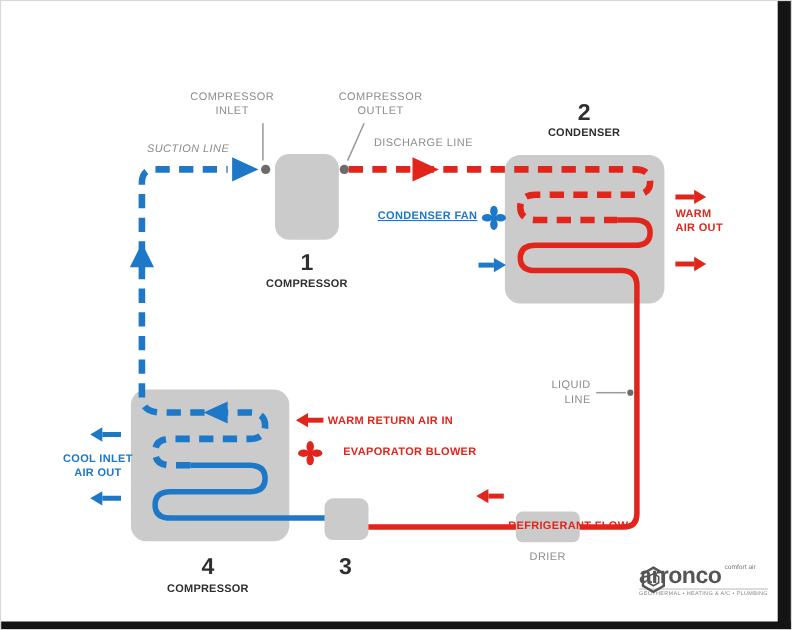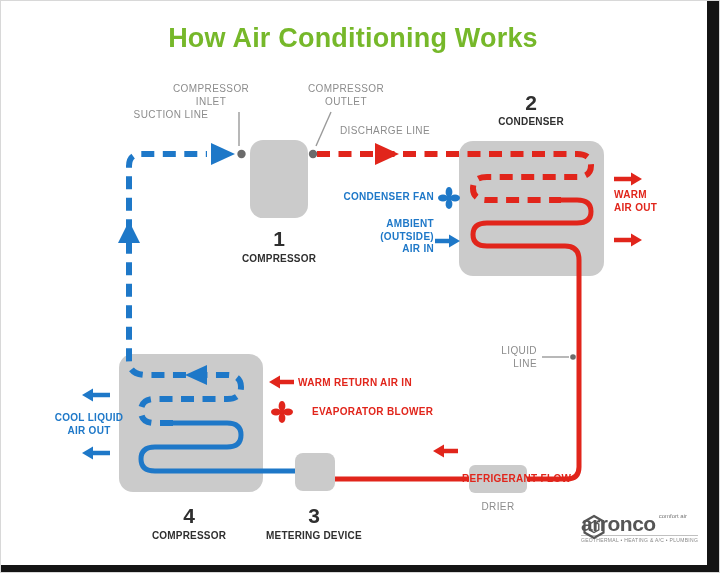--- a/index.html
+++ b/index.html
@@ -109,54 +109,49 @@
     </g>
     <g>
       <line class="aline-red" x1="443" y1="450" x2="457" y2="450"></line>
       <polygon class="arr-red" points="432,450 443,443.5 443,456.5"></polygon>
     </g>
 
     <use href="#fan" transform="translate(448,197)" class="fan-blue"></use>
     <use href="#fan" transform="translate(281,411)" class="fan-red"></use>
   </svg>
 
-  <div class="title">How Air Conditioning Works</div>
 
-  <div class="lbl gray-t center" style="left:126px;top:107px;width:88px;">SUCTION LINE</div>
+  <div class="lbl gray-t center" style="left:126px;top:128px;width:88px;font-style:italic;">SUCTION LINE</div>
   <div class="lbl gray-t center" style="left:172px;top:81px;width:76px;">COMPRESSOR
 INLET</div>
   <div class="lbl gray-t center" style="left:306px;top:81px;width:78px;">COMPRESSOR
 OUTLET</div>
   <div class="lbl gray-t center" style="left:336px;top:123px;width:96px;">DISCHARGE LINE</div>
 
   <div class="lbl num center" style="left:495px;top:90px;width:70px;">2</div>
   <div class="lbl cname center" style="left:480px;top:115px;width:100px;">CONDENSER</div>
   <div class="lbl num center" style="left:243px;top:226px;width:70px;">1</div>
   <div class="lbl cname center" style="left:238px;top:252px;width:80px;">COMPRESSOR</div>
 
-  <div class="lbl blue-t right" style="left:323px;top:190px;width:110px;">CONDENSER FAN</div>
-  <div class="lbl blue-t right" style="left:345px;top:217px;width:88px;">AMBIENT
-(OUTSIDE)
-AIR IN</div>
+  <div class="lbl blue-t right" style="left:323px;top:190px;width:110px;text-decoration:underline;">CONDENSER FAN</div>
   <div class="lbl red-t" style="left:613px;top:187px;width:60px;">WARM
 AIR OUT</div>
   <div class="lbl gray-t right" style="left:482px;top:343px;width:54px;">LIQUID
 LINE</div>
 
   <div class="lbl red-t" style="left:297px;top:375px;">WARM RETURN AIR IN</div>
   <div class="lbl red-t" style="left:311px;top:404px;">EVAPORATOR BLOWER</div>
-  <div class="lbl blue-t center" style="left:44px;top:411px;width:88px;">COOL LIQUID
+  <div class="lbl blue-t center" style="left:44px;top:411px;width:88px;">COOL INLET
 AIR OUT</div>
   <div class="lbl red-t" style="left:461px;top:444px;margin-top:27px;">REFRIGERANT FLOW</div>
   <div class="lbl gray-t center" style="left:462px;top:499px;width:70px;">DRIER</div>
 
   <div class="lbl num center" style="left:153px;top:503px;width:70px;">4</div>
   <div class="lbl cname center" style="left:138px;top:529px;width:100px;">COMPRESSOR</div>
   <div class="lbl num center" style="left:278px;top:503px;width:70px;">3</div>
-  <div class="lbl cname center" style="left:255px;top:529px;width:116px;">METERING DEVICE</div>
 
   <div class="logo">
     <svg width="26" height="28" viewBox="0 0 26 28">
       <polygon points="13,3 22.5,8.5 22.5,19.5 13,25 3.5,19.5 3.5,8.5" fill="none" stroke="#555" stroke-width="2.2"></polygon>
       <polygon points="13,8.5 17.8,11.25 17.8,16.75 13,19.5 8.2,16.75 8.2,11.25" fill="none" stroke="#555" stroke-width="1.4"></polygon>
     </svg>
     <div class="logo-text">
       <div style="display:flex;align-items:flex-start;">
         <span class="logo-name">arronco</span>
         <span class="logo-tag">comfort air</span>

